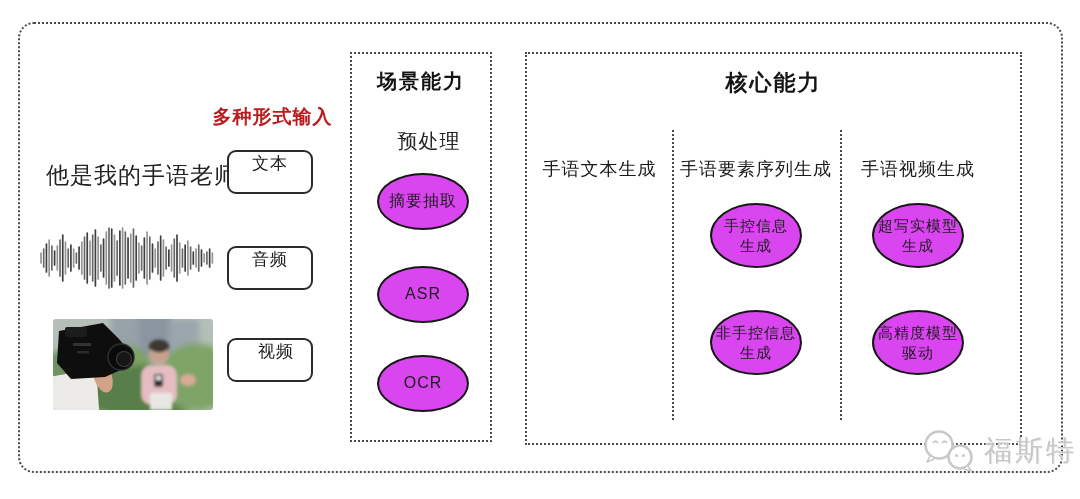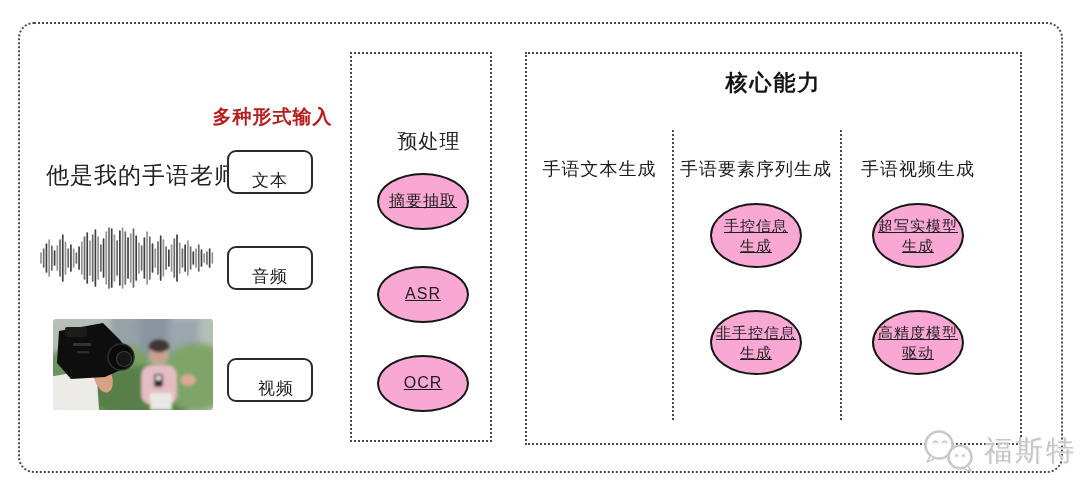--- a/index.html
+++ b/index.html
@@ -32,27 +32,27 @@
     font-size: 23px; color: #222; letter-spacing: 1px; white-space: nowrap;
   }
   .waveform-wrap { position: absolute; left: 38px; top: 226px; width: 176px; height: 64px; }
   .video-thumb {
     position: absolute; left: 53px; top: 319px; width: 160px; height: 91px;
     border-radius: 3px; overflow: hidden;
   }
   .io-box {
     position: absolute; left: 227px; width: 86px; height: 44px;
     border: 2px solid #2b2b2b; border-radius: 9px;
-    display: flex; align-items: flex-end; justify-content: center;
+    display: flex; align-items: flex-start; justify-content: center;
     font-size: 17px; color: #1c1c1c; letter-spacing: 1px;
     background: #fff;
   }
   .io-box.text  { top: 150px; }
   .io-box.audio { top: 246px; }
-  .io-box.video { top: 358px; padding-left: 12px; }
+  .io-box.video { top: 338px; padding-left: 12px; }
 
   
   .dashed-box {
     position: absolute; border: 2px dotted #4a4a4a; background: transparent;
   }
   .scene-box { left: 350px; top: 52px; width: 142px; height: 390px; }
   .core-box  { left: 525px; top: 52px; width: 497px; height: 393px; }
 
   .box-title {
     position: absolute; left: 0; width: 100%;
@@ -64,21 +64,21 @@
   .stage-label {
     position: absolute; left: 8px; top: 74px; width: 100%;
     text-align: center; font-size: 20px; color: #222; letter-spacing: 1px;
   }
 
   .ellipse {
     position: absolute;
     border: 2.5px solid #161616; border-radius: 50%;
     display: flex; flex-direction: column;
     align-items: center; justify-content: center;
-    text-align: center; background: #f9a8d4; text-decoration: underline;
+    text-align: center; background: #d946ef;
   }
   .ellipse span { display: block; line-height: 1.3; letter-spacing: 1px; }
   .ellipse span:empty { display: none; }
 
   
   .scene-node { left: 25px; width: 92px; height: 57px; font-size: 16px; }
   .scene-node.n0 { top: 119px; }
   .scene-node.n1 { top: 212px; }
   .scene-node.n2 { top: 301px; }
 
@@ -245,20 +245,21 @@
     <span>文本</span>
   </div>
   <div class="io-box audio">
     <span>音频</span>
   </div>
   <div class="io-box video">
     <span>视频</span>
   </div>
 
   <div class="dashed-box scene-box">
+    <div class="box-title">场景能力</div>
     <div class="stage-label">预处理</div>
     <div class="ellipse scene-node n0">
       <span>摘要抽取</span>
     </div>
     <div class="ellipse scene-node n1">
       <span>ASR</span>
     </div>
     <div class="ellipse scene-node n2">
       <span>OCR</span>
     </div>

